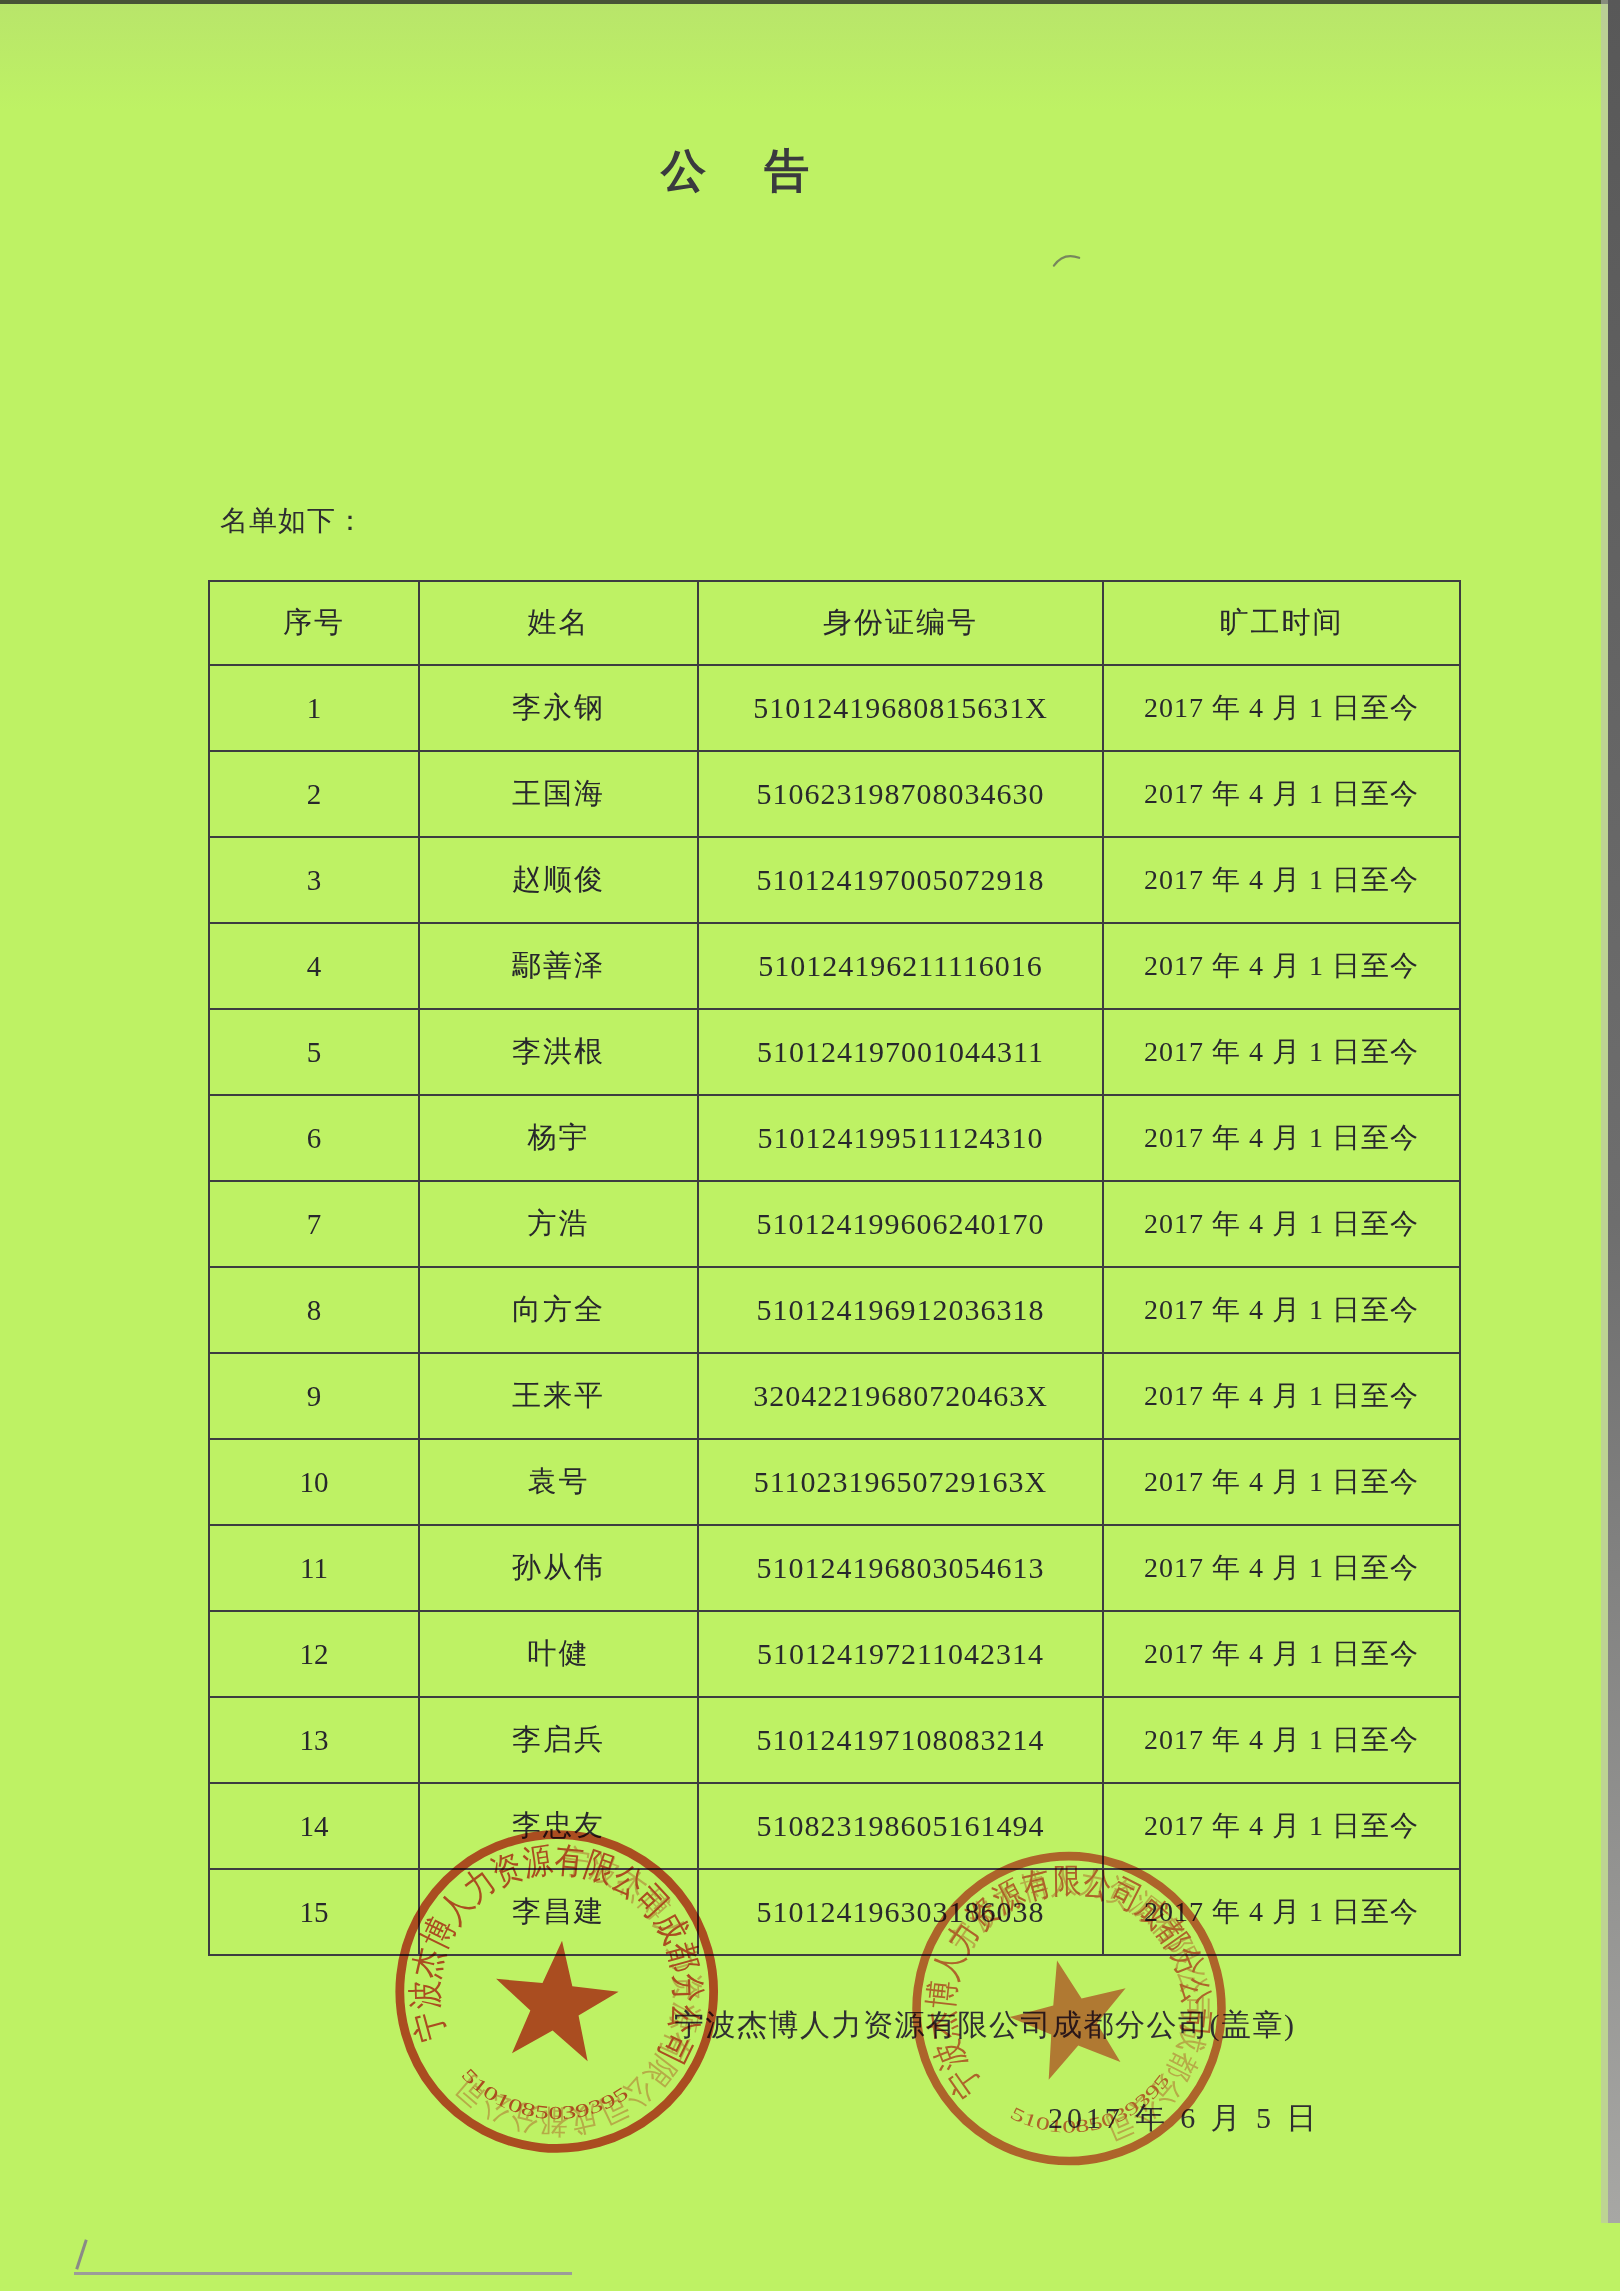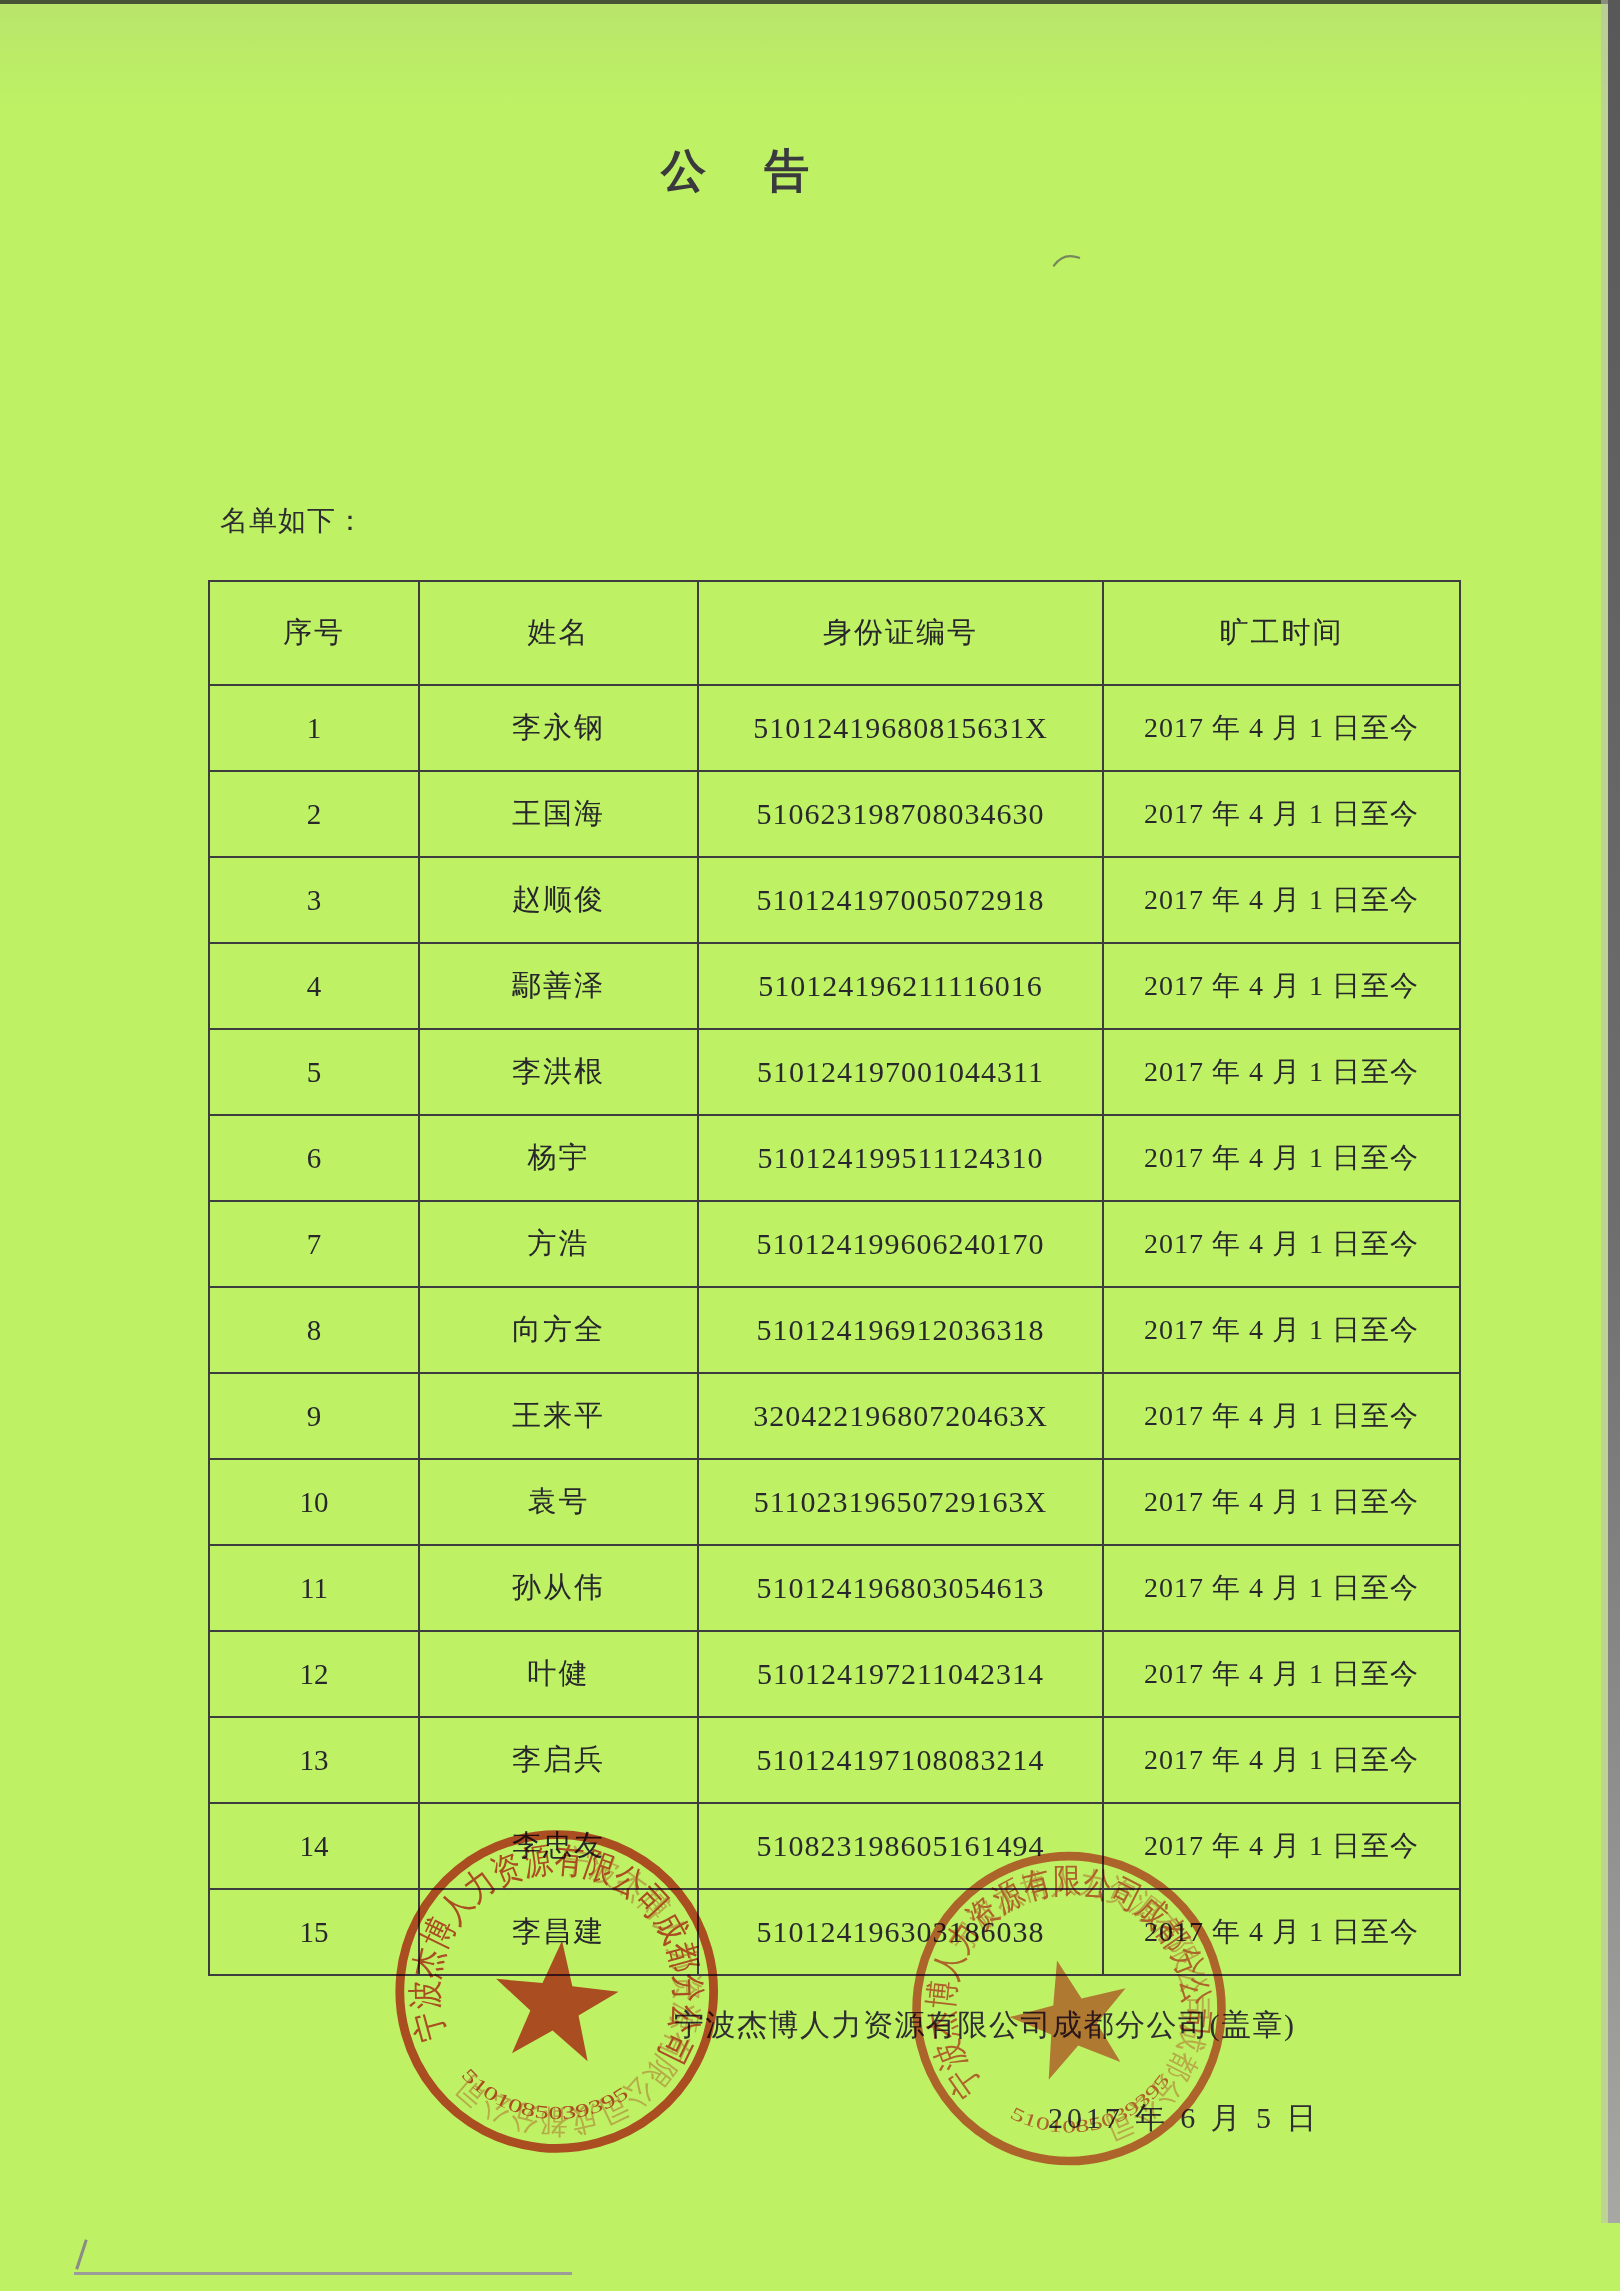--- a/index.html
+++ b/index.html
@@ -39,21 +39,21 @@
   
   table.roster {
     position:absolute; left:208px; top:580px;
     border-collapse:collapse; table-layout:fixed;
     border:2.9px solid #3d3d40;
   }
   .roster th, .roster td {
     border:2px solid #3d3d40; text-align:center; vertical-align:middle;
     color:#28282c; font-weight:normal; overflow:hidden; white-space:nowrap;
   }
-  .roster thead tr { height:104px;margin-top:48px; }
+  .roster thead tr { height:84px;margin-top:48px; }
   .roster tbody tr { height:86px; }
   .roster th { font-size:29px; letter-spacing:2px; }
   .roster td.c0 { font-size:29px; }
   .roster td.c1 { font-size:29px; letter-spacing:2px; }
   .roster td.c2 { font-size:30px; letter-spacing:1px;margin-top:18px; }
   .roster td.c3 { font-size:28px; letter-spacing:1px;margin-top:44px; }
 
   
   .footer-company { position:absolute; left:674px; top:2005px; font-size:30px; letter-spacing:1.5px; }
   .footer-date    { position:absolute; left:1048px; top:2098px; font-size:30px; letter-spacing:3.9px; }

